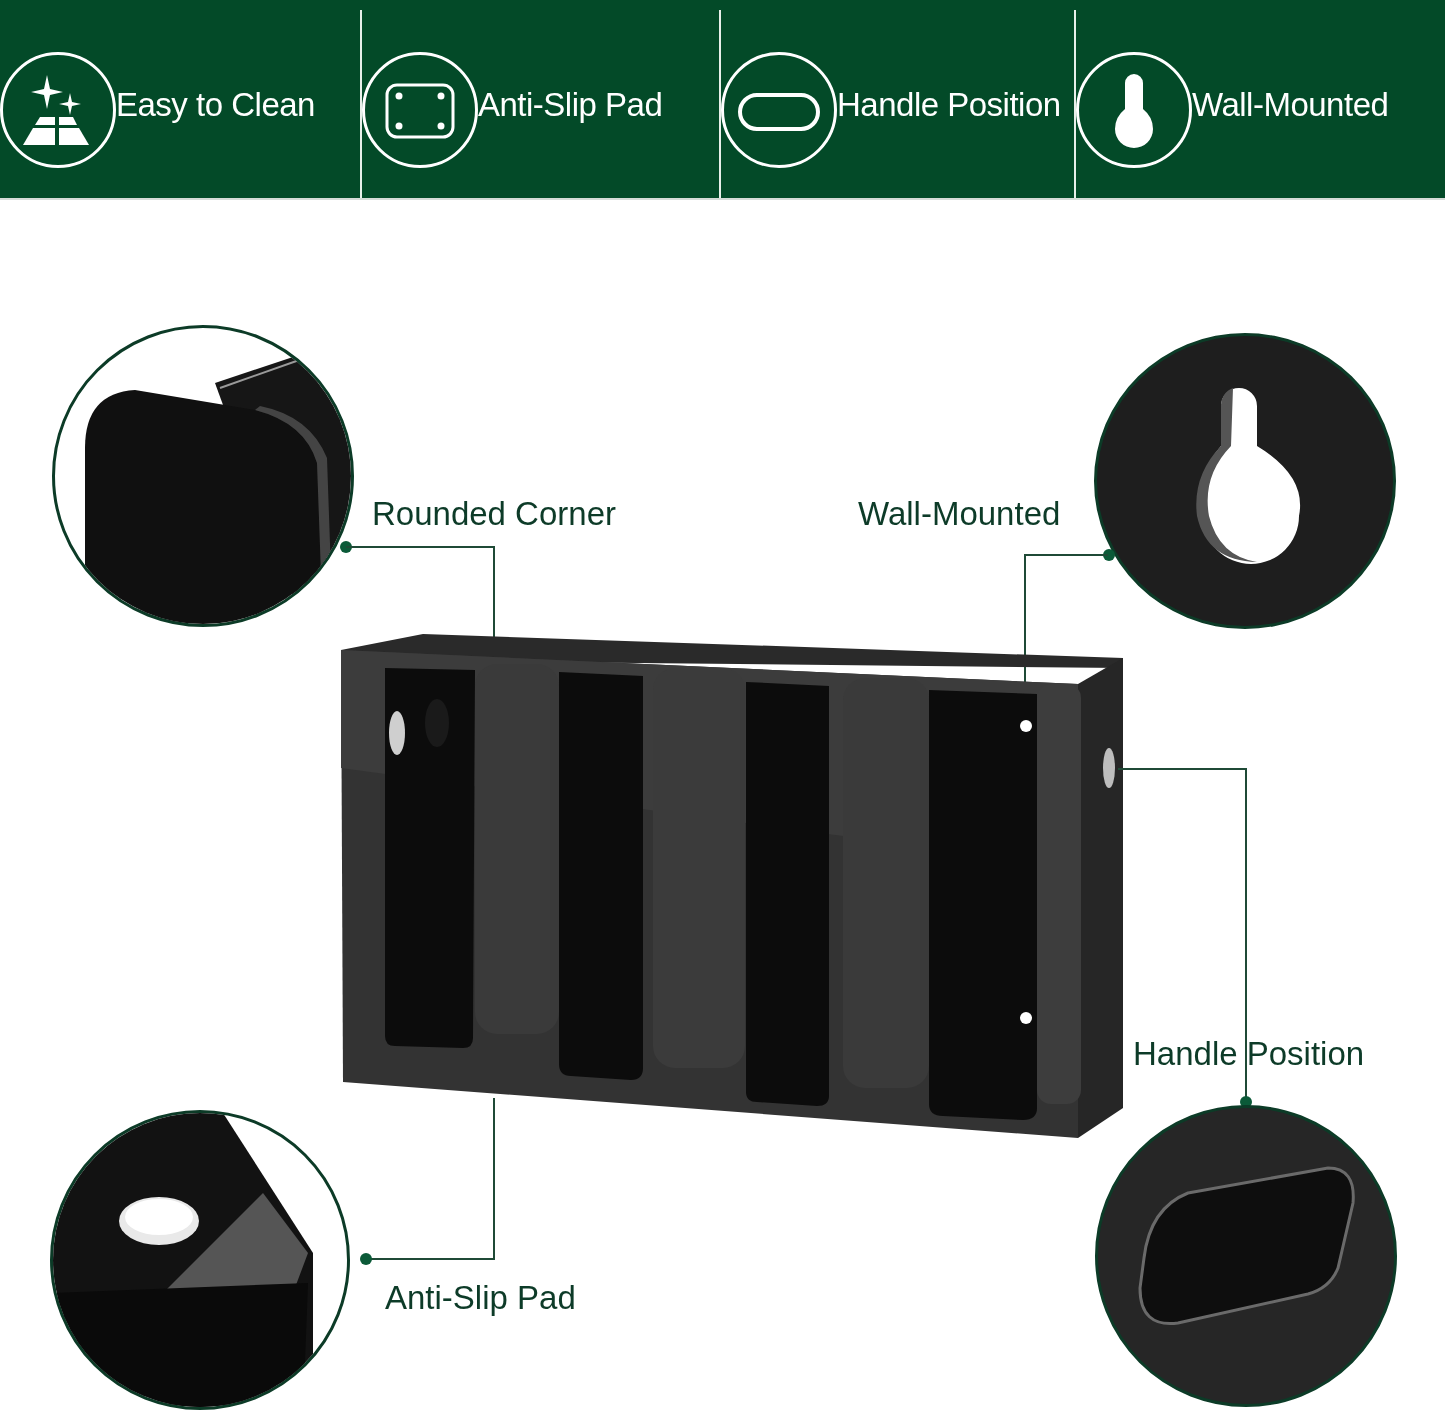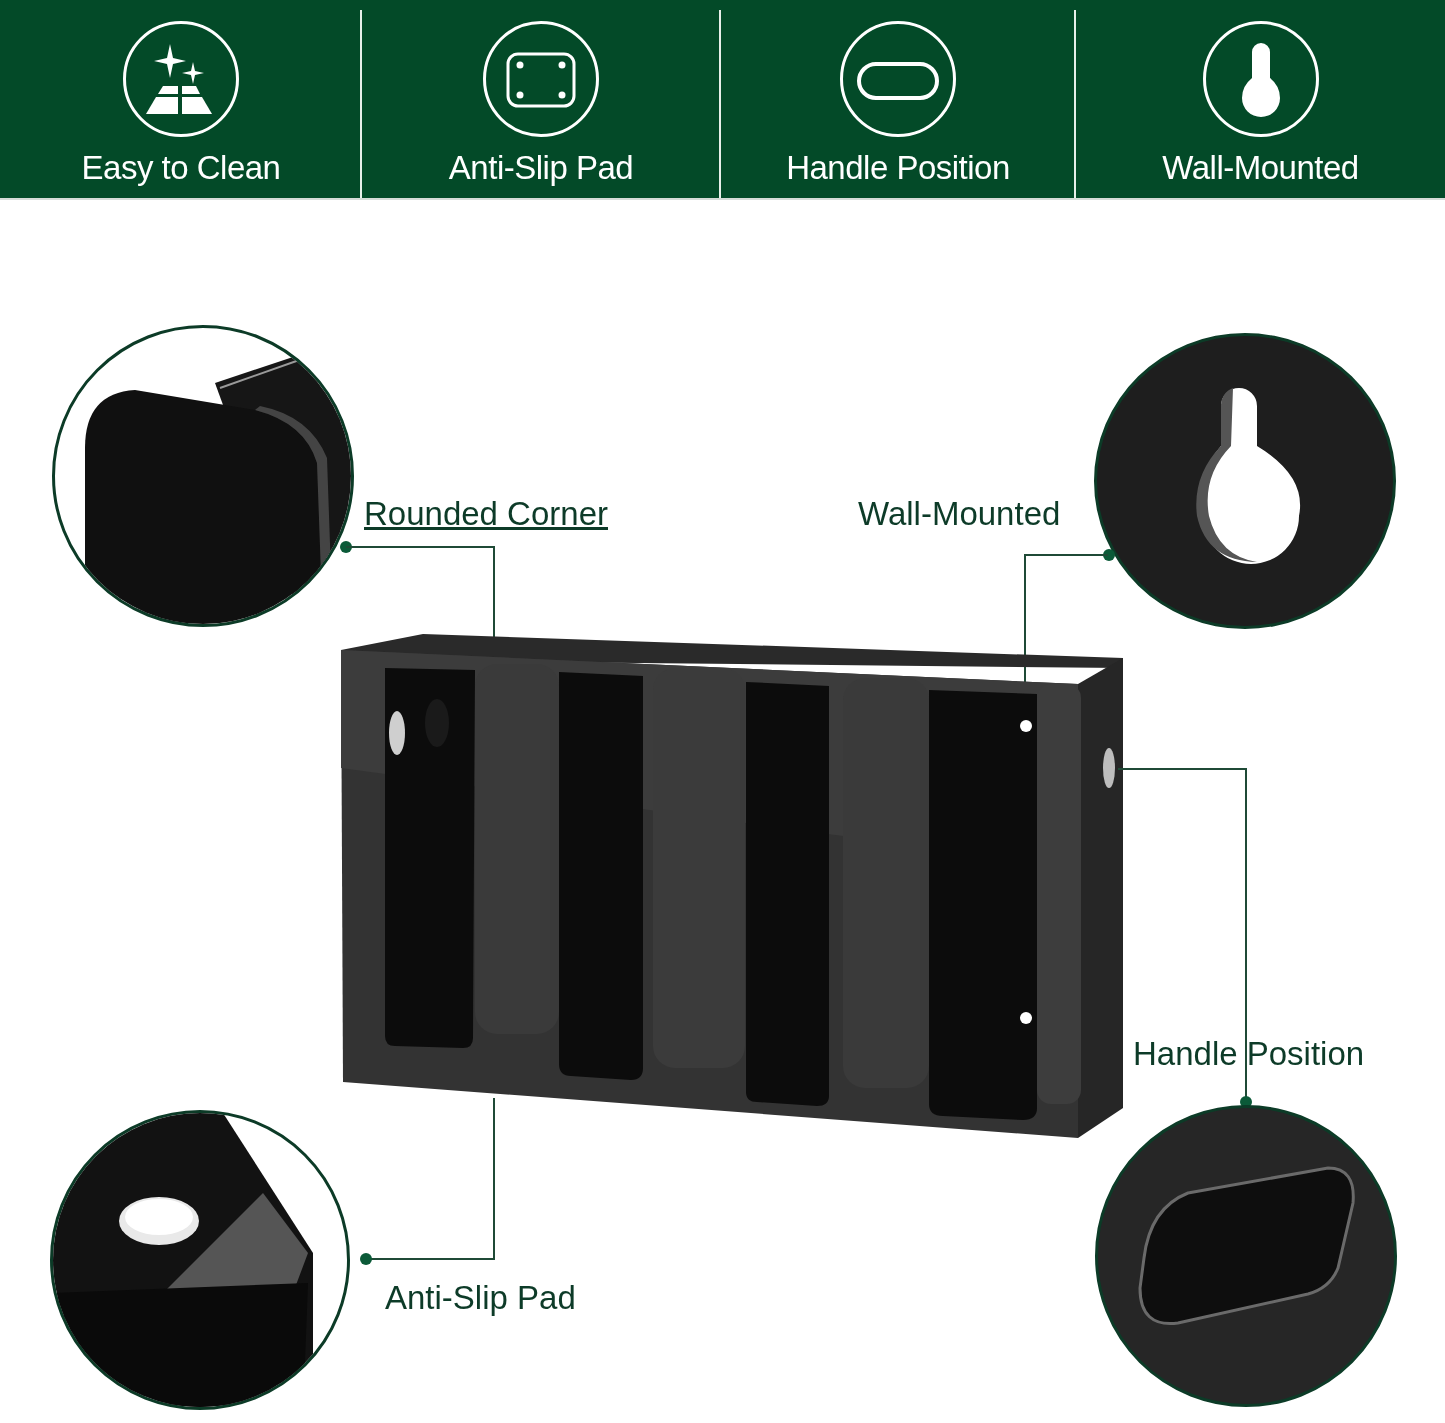--- a/index.html
+++ b/index.html
@@ -1,18 +1,18 @@
 <!DOCTYPE html>
 <html><head>
 <meta charset="utf-8">
 <style>
   html, body { margin:0; padding:0; background:#ffffff; }
   body { width:1445px; height:1423px; position:relative; overflow:hidden; font-family:"Liberation Sans", sans-serif; }
   .banner { position:absolute; left:0; top:0; width:1445px; height:198px; background:#034a28; }
-  .banner .cell { position:absolute; top:0; height:198px; display:flex; flex-direction:column; align-items:center; }
+  .banner .cell { position:absolute; top:0; height:198px; display:flex; align-items:center; }
   .banner .divider { position:absolute; top:10px; width:2px; height:188px; background:#e8f0ea; }
   .banner .icon-ring { width:116px; height:116px; margin-top:21px; border:3px solid #ffffff; border-radius:50%; box-sizing:border-box; display:flex; align-items:center; justify-content:center; }
   .banner .label { margin-top:12px; color:#ffffff; font-size:33px; letter-spacing:-0.5px; white-space:nowrap; }
   .bottom-rule { position:absolute; left:0; top:198px; width:1445px; height:2px; background:#d6dcd8; }
 
   .callout { position:absolute; color:#0d3b28; font-size:33px; white-space:nowrap; }
   .detail-circle { position:absolute; border-radius:50%; border:3px solid #0c3b27; box-sizing:border-box; overflow:hidden; background:#1b1b1b; }
   .dot { position:absolute; width:12px; height:12px; border-radius:50%; background:#0b5a38; }
   .line { position:absolute; background:#1f4a36; }
 </style>
@@ -71,21 +71,21 @@
 <div class="bottom-rule"></div>
 
 <div class="detail-circle" style="left:52px;top:325px;width:302px;height:302px;background:#ffffff;">
   <svg width="302" height="302" viewBox="0 0 302 302" style="position:absolute;left:0;top:0;">
     <path d="M160 55 L250 25 L302 10 L302 302 L250 302 Z" fill="#161616"></path>
     <path d="M165 60 L250 30" stroke="#9a9a9a" stroke-width="2"></path>
     <path d="M30 302 L30 120 Q30 65 80 62 L200 82 Q250 95 262 135 L268 302 Z" fill="#101010"></path>
     <path d="M200 82 Q250 95 262 135 L268 302 L278 302 L272 130 Q255 88 205 78 Z" fill="#444"></path>
   </svg>
 </div>
-<div class="callout" style="left:364px;top:495px;text-decoration:underline;">Rounded Corner</div>
+<div class="callout" style="left:372px;top:495px;">Rounded Corner</div>
 <div class="dot" style="left:340px;top:541px;"></div>
 <div class="line" style="left:346px;top:546px;width:148px;height:2px;"></div>
 <div class="line" style="left:493px;top:546px;width:2px;height:108px;"></div>
 
 <div class="detail-circle" style="left:1094px;top:333px;width:302px;height:296px;background:#1e1e1e;">
   <svg width="302" height="296" viewBox="0 0 302 296" style="position:absolute;left:0;top:0;">
     <path d="M124 70 a18 18 0 0 1 36 0 L160 110 Q210 140 202 180 a48 48 0 0 1 -96 0 Q98 140 124 110 Z" fill="#ffffff"></path>
     <path d="M124 70 a18 18 0 0 1 12 -18 L134 110 Q105 140 112 180 Q122 220 160 226 Q110 225 100 180 Q95 140 124 110 Z" fill="#555"></path>
   </svg>
 </div>

